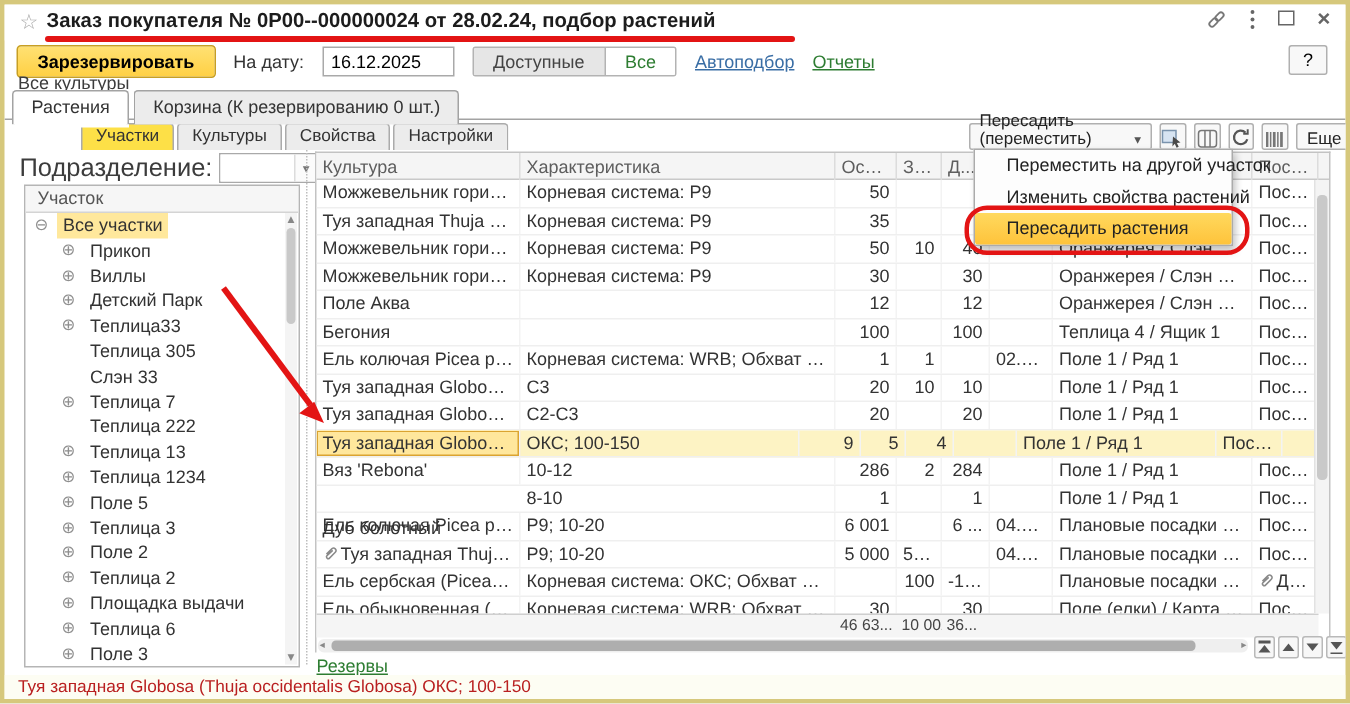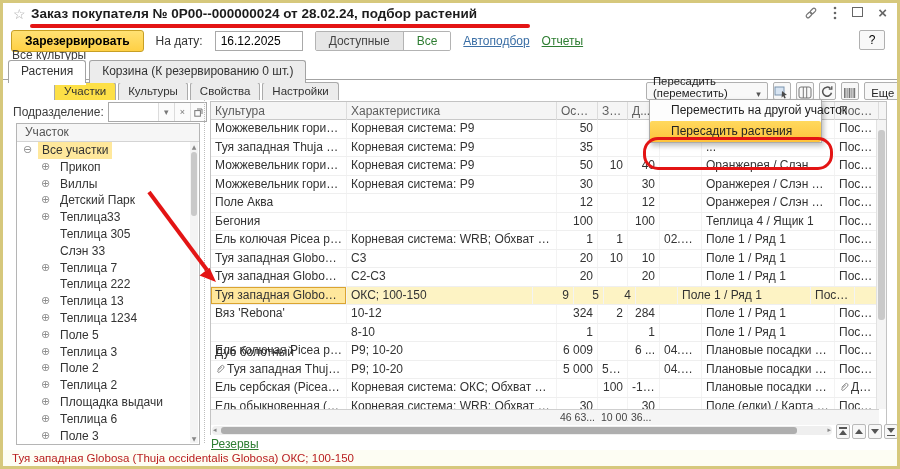--- a/index.html
+++ b/index.html
@@ -36,21 +36,21 @@
   .tab{padding:3px 12px 4px;border:1px solid #a3a3a3;border-bottom:none;border-radius:3px 3px 0 0;
     background:#ececec;margin-right:3px;cursor:pointer;color:#333;}
   .tab.active{background:#fff;position:relative;z-index:4;height:15px;box-shadow:0 2px 0 #fff;}
   .content-line{position:absolute;left:0;top:76px;right:0;border-top:1px solid #a3a3a3;}
   
   .sub-tabs{position:absolute;left:11px;top:79px;display:flex;z-index:2;}
   .stab{padding:2px 9px 3px;border:1px solid #ababab;border-bottom:none;border-radius:3px 3px 0 0;
     background:#ececec;margin-right:2px;font-size:11.5px;cursor:pointer;}
   .stab.active{background:#fde047;box-shadow:0 2px 0 #fff;margin-left:40px;}
   .subdiv-row{position:absolute;left:10px;top:99px;display:flex;align-items:center;gap:4px;}
-  .subdiv-label{font-size:12px;color:#3c3c3c;}
+  .subdiv-label{font-size:17px;color:#3c3c3c;}
   .combo{display:flex;align-items:stretch;border:1px solid #a9a9a9;height:18px;width:97px;background:#fff;}
   .combo input{border:none;outline:none;flex:1;min-width:0;font:11px "Liberation Sans",sans-serif;padding:0 3px;}
   .combo .cbtn{width:15px;display:flex;align-items:center;justify-content:center;color:#777;
     font-size:9px;border-left:1px solid #dcdcdc;cursor:pointer;background:#fbfbfb;}
   .tree-box{position:absolute;left:13px;top:120px;width:182px;height:320px;border:1px solid #b5b5b5;
     background:#fff;overflow:hidden;}
   .tree-header{height:17px;line-height:17px;background:#f6f6f6;border-bottom:1px solid #d4d4d4;
     padding-left:8px;color:#555;}
   .tree-items{position:absolute;left:0;top:18px;right:9px;bottom:0;overflow:hidden;}
   .tree-item{height:16.8px;line-height:16.8px;white-space:nowrap;display:flex;align-items:center;cursor:pointer;}
@@ -414,41 +414,41 @@
           <div class="gcell r" style="width: 41px;">9</div>
           <div class="gcell r" style="width: 30px;">5</div>
           <div class="gcell r" style="width: 32px;">4</div>
           <div class="gcell r" style="width: 42px;"></div>
           <div class="gcell" style="width: 133px;">Поле 1 / Ряд 1</div>
           <div class="gcell" style="width: 44px;">Посадка № 0Р</div>
         </div>
         <div class="grow">
           <div class="gcell" style="width: 136px;">Вяз 'Rebona'</div>
           <div class="gcell" style="width: 210px;">10-12</div>
-          <div class="gcell r" style="width: 41px;">324</div>
+          <div class="gcell r" style="width: 41px;">286</div>
           <div class="gcell r" style="width: 30px;">2</div>
           <div class="gcell r" style="width: 32px;">284</div>
           <div class="gcell r" style="width: 42px;"></div>
           <div class="gcell" style="width: 133px;">Поле 1 / Ряд 1</div>
           <div class="gcell" style="width: 44px;">Посадка № 0Р</div>
         </div>
         <div class="grow">
           <div class="gcell" style="width: 136px; margin-top: 20px;">Дуб болотный</div>
           <div class="gcell" style="width: 210px;">8-10</div>
           <div class="gcell r" style="width: 41px;">1</div>
           <div class="gcell r" style="width: 30px;"></div>
           <div class="gcell r" style="width: 32px;">1</div>
           <div class="gcell r" style="width: 42px;"></div>
           <div class="gcell" style="width: 133px;">Поле 1 / Ряд 1</div>
           <div class="gcell" style="width: 44px;">Посадка № 0Р</div>
         </div>
         <div class="grow">
           <div class="gcell" style="width: 136px;">Ель колючая Picea pungens Hoo...</div>
           <div class="gcell" style="width: 210px;">P9; 10-20</div>
-          <div class="gcell r" style="width: 41px;">6 009</div>
+          <div class="gcell r" style="width: 41px;">6 001</div>
           <div class="gcell r" style="width: 30px;"></div>
           <div class="gcell r" style="width: 32px;">6 ...</div>
           <div class="gcell r" style="width: 42px;">04.04....</div>
           <div class="gcell" style="width: 133px;">Плановые посадки / П...</div>
           <div class="gcell" style="width: 44px;">Посадка № 0Р</div>
         </div>
         <div class="grow">
           <div class="gcell" style="width: 136px;"><svg width="10" height="11" viewBox="0 0 12 13" style="display:inline;vertical-align:-1px;margin-right:2px">
               <path d="M3.2 7.6 L7.6 3.2 a2 2 0 0 1 2.8 2.8 L5.6 10.8 a1.4 1.4 0 0 1 -2-2 L8.2 4.6" fill="none" stroke="#8a8a8a" stroke-width="1.2"></path>
             </svg>Туя западная Thuja occidenta...</div>
@@ -513,20 +513,21 @@
     <span class="nbtn">
         <span class="tri down"></span>
       </span>
     <span class="nbtn bar-bot">
         <span class="tri down" style="top:3px"></span>
       </span>
   </div>
 
   <div class="menu">
       <div class="menu-item">Переместить на другой участок</div>
+      <div class="menu-item">Изменить свойства растений</div>
       <div class="menu-item hl">Пересадить растения</div>
     </div>
   <div class="red-oval"></div>
   <svg class="annot" style="left:138px;top:182px" width="84" height="106" viewBox="0 0 84 106">
     <line x1="8" y1="7" x2="66" y2="85" stroke="#e31414" stroke-width="4"></line>
     <polygon points="75,97 58.5,90.5 68.5,82.8" fill="#e31414"></polygon>
   </svg>
 
   <span class="reserves">Резервы</span>
   <div class="statusbar">Туя западная Globosa (Thuja occidentalis Globosa) ОКС; 100-150</div>

